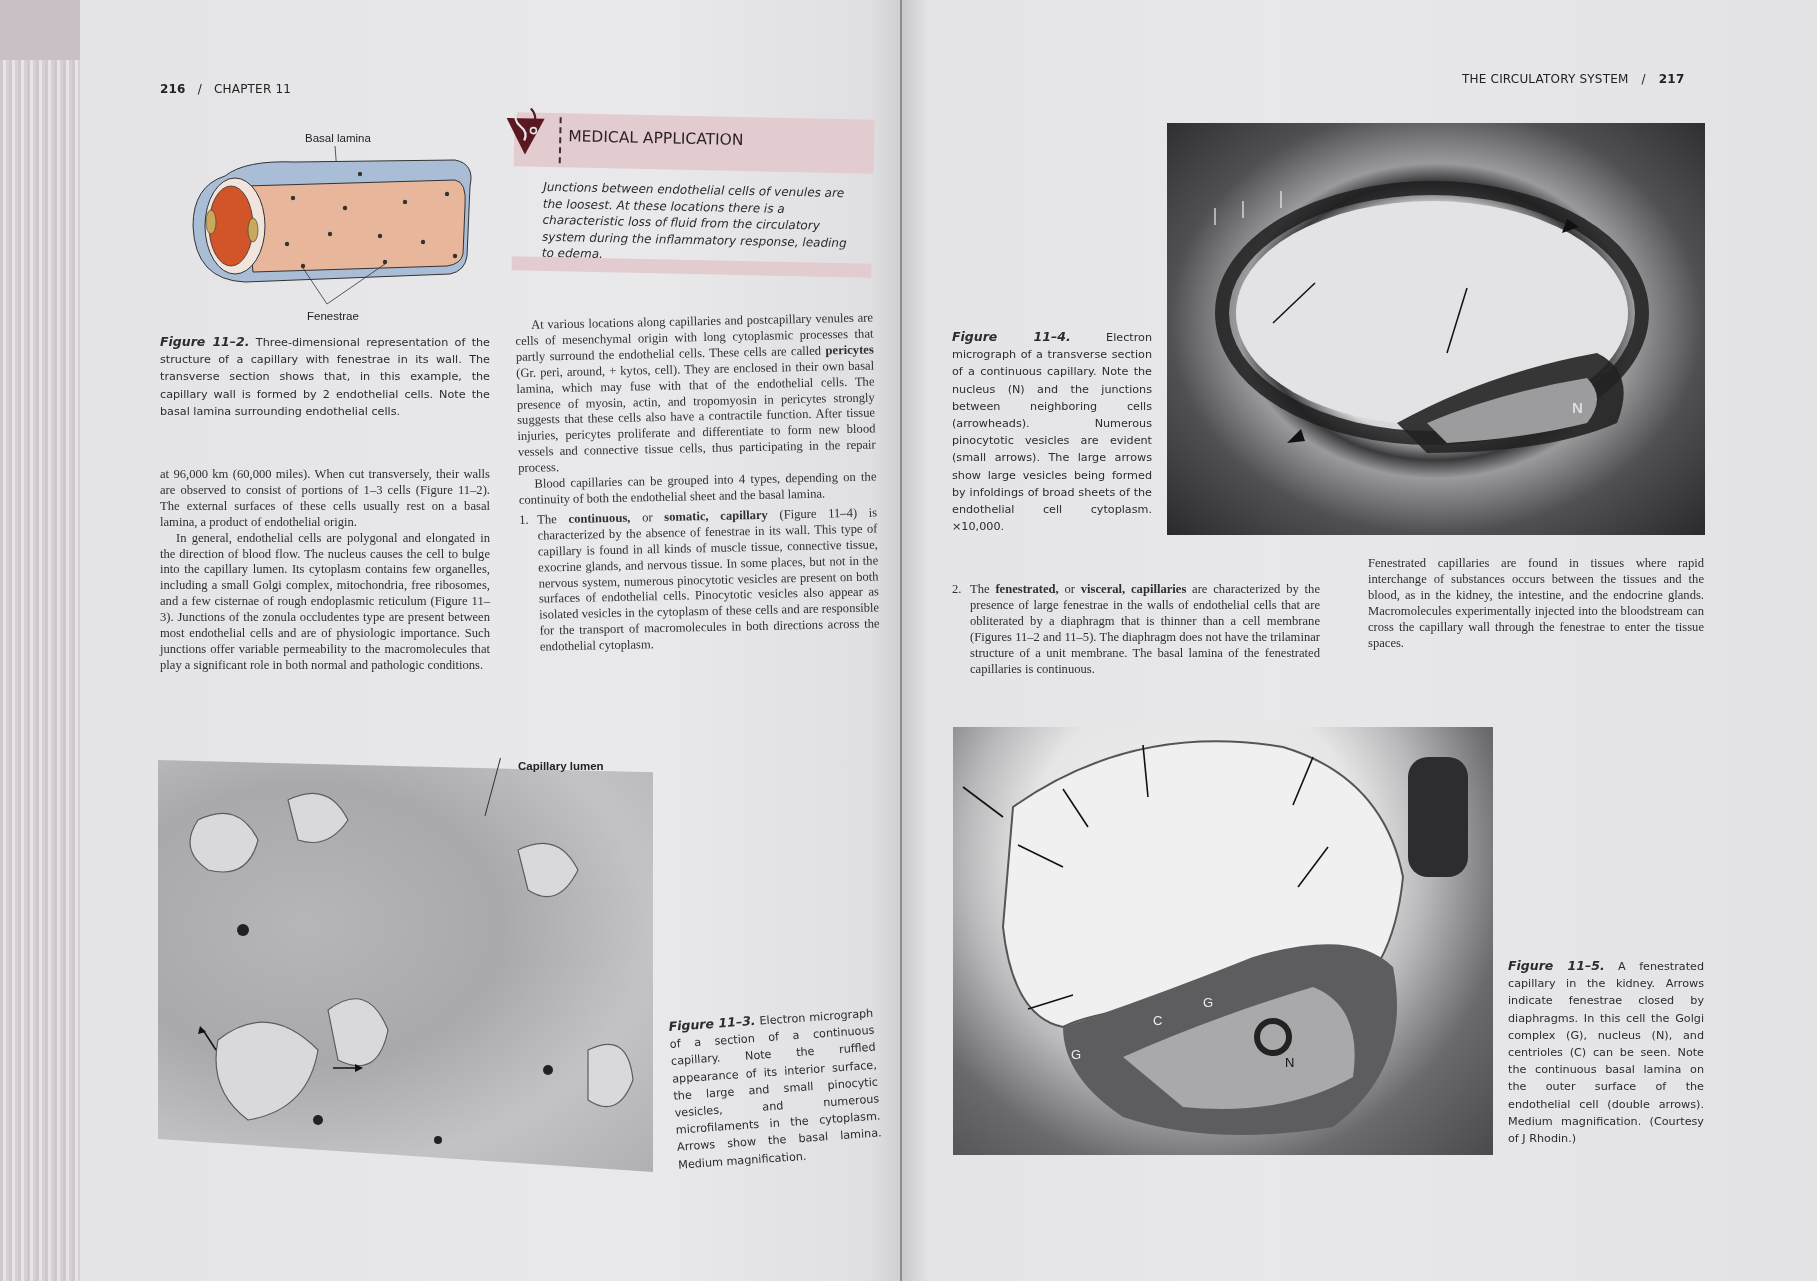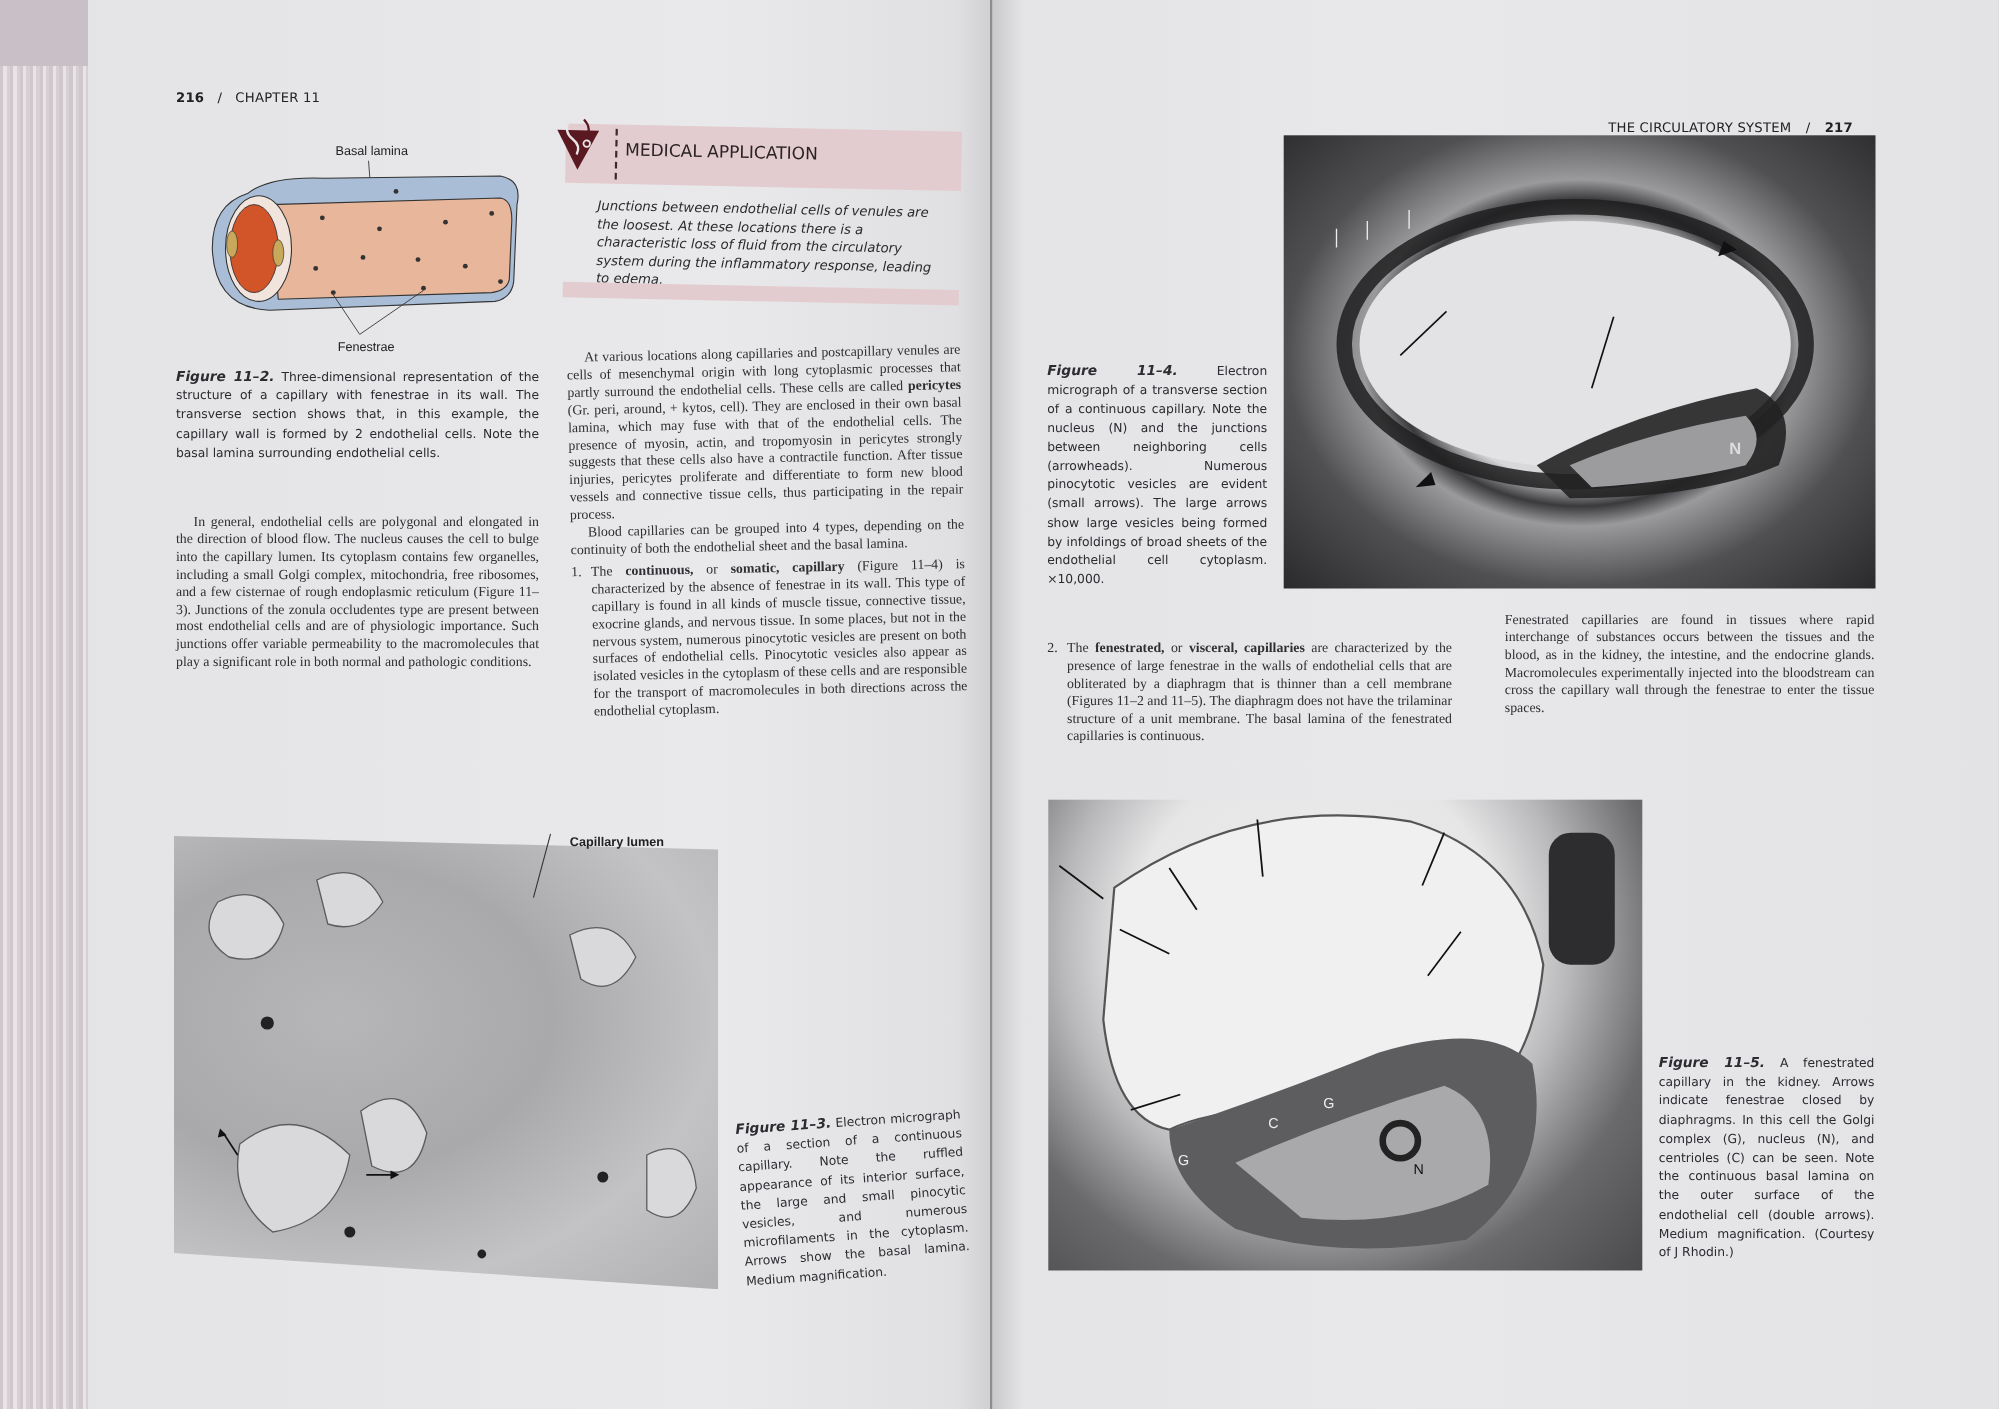--- a/index.html
+++ b/index.html
@@ -84,20 +84,21 @@
     <path d="M26 2 Q34 10 28 20" fill="none" stroke="#5a1820" stroke-width="2"></path>
     <circle cx="29" cy="24" r="3" fill="none" stroke="#e6e6e8" stroke-width="1.6"></circle>
   </svg>
   <div class="abs" style="left:55px;top:14px;height:46px;border-left:2px dashed #3a2a2e;"></div>
   <div class="abs" style="left:64px;top:24px;font-family:'DejaVu Sans',sans-serif;font-size:15.5px;color:#2a2226;">MEDICAL APPLICATION</div>
   <div class="abs" style="left:40px;top:76px;width:320px;font-family:'DejaVu Sans',sans-serif;font-style:italic;font-size:12px;line-height:16.5px;color:#2a2a2e;">Junctions between endothelial cells of venules are the loosest. At these locations there is a characteristic loss of fluid from the circulatory system during the inflammatory response, leading to edema.</div>
   <div class="abs medapp-band" style="left:10px;top:154px;width:360px;height:14px;"></div>
 </div>
 
 <div class="abs body" style="left:160px;top:467px;width:330px;">
+  <p>at 96,000 km (60,000 miles). When cut transversely, their walls are observed to consist of portions of 1–3 cells (Figure 11–2). The external surfaces of these cells usually rest on a basal lamina, a product of endothelial origin.</p>
   <p class="ind">In general, endothelial cells are polygonal and elongated in the direction of blood flow. The nucleus causes the cell to bulge into the capillary lumen. Its cytoplasm contains few organelles, including a small Golgi complex, mitochondria, free ribosomes, and a few cisternae of rough endoplasmic reticulum (Figure 11–3). Junctions of the zonula occludentes type are present between most endothelial cells and are of physiologic importance. Such junctions offer variable permeability to the macromolecules that play a significant role in both normal and pathologic conditions.</p>
 </div>
 
 <div class="abs body" style="left:515px;top:318px;width:358px;transform:rotate(-1.2deg);transform-origin:left top;">
   <p class="ind"><span>At various locations along capillaries and postcapillary venules are cells of mesenchymal origin with long cytoplasmic processes that partly surround the endothelial cells. These cells are called </span><b>pericytes</b><span> (Gr. peri, around, + kytos, cell). They are enclosed in their own basal lamina, which may fuse with that of the endothelial cells. The presence of myosin, actin, and tropomyosin in pericytes strongly suggests that these cells also have a contractile function. After tissue injuries, pericytes proliferate and differentiate to form new blood vessels and connective tissue cells, thus participating in the repair process.</span></p>
   <p class="ind">Blood capillaries can be grouped into 4 types, depending on the continuity of both the endothelial sheet and the basal lamina.</p>
   <div class="ol" style="margin-top:4px;">
     <span class="num">1.</span>
     <span><span>The </span><b>continuous,</b><span> or </span><b>somatic, capillary</b><span> (Figure 11–4) is characterized by the absence of fenestrae in its wall. This type of capillary is found in all kinds of muscle tissue, connective tissue, exocrine glands, and nervous tissue. In some places, but not in the nervous system, numerous pinocytotic vesicles are present on both surfaces of endothelial cells. Pinocytotic vesicles also appear as isolated vesicles in the cytoplasm of these cells and are responsible for the transport of macromolecules in both directions across the endothelial cytoplasm.</span></span>
   </div>
@@ -126,21 +127,21 @@
   </svg>
 </div>
 <div class="abs" style="left:500px;top:758px;width:1px;height:60px;background:#333;transform:rotate(15deg);transform-origin:top;"></div>
 <div class="abs label" style="left:518px;top:760px;font-weight:bold;">Capillary lumen</div>
 
 <div class="abs caption" style="left:668px;top:1018px;width:205px;transform:rotate(-4deg);transform-origin:left top;">
   <span class="fig">Figure 11–3.</span>
   <span>Electron micrograph of a section of a continuous capillary. Note the ruffled appearance of its interior surface, the large and small pinocytic vesicles, and numerous microfilaments in the cytoplasm. Arrows show the basal lamina. Medium magnification.</span>
 </div>
 
-<div class="abs runhead" style="left:1462px;top:72px;margin-top:37px;">
+<div class="abs runhead" style="left:1462px;top:72px;">
   <span>THE CIRCULATORY SYSTEM</span>
   <span style="margin:0 9px;">/</span>
   <b>217</b>
 </div>
 
 <div class="abs micro" style="left:1167px;top:123px;width:538px;height:412px;background:radial-gradient(ellipse at 50% 48%,#e2e2e4 0%,#d8d8da 38%,#3a3a3d 46%,#9a9a9d 52%,#505053 70%,#2a2a2d 100%);">
   <svg width="538" height="412" viewBox="0 0 538 412">
     <ellipse cx="265" cy="190" rx="210" ry="125" fill="none" stroke="#1e1e20" stroke-width="14" opacity="0.85"></ellipse>
     <ellipse cx="265" cy="190" rx="196" ry="112" fill="#e3e3e5"></ellipse>
     <path d="M230 300 Q320 250 430 230 Q470 250 450 300 Q380 330 260 330Z" fill="#222" opacity="0.9"></path>

